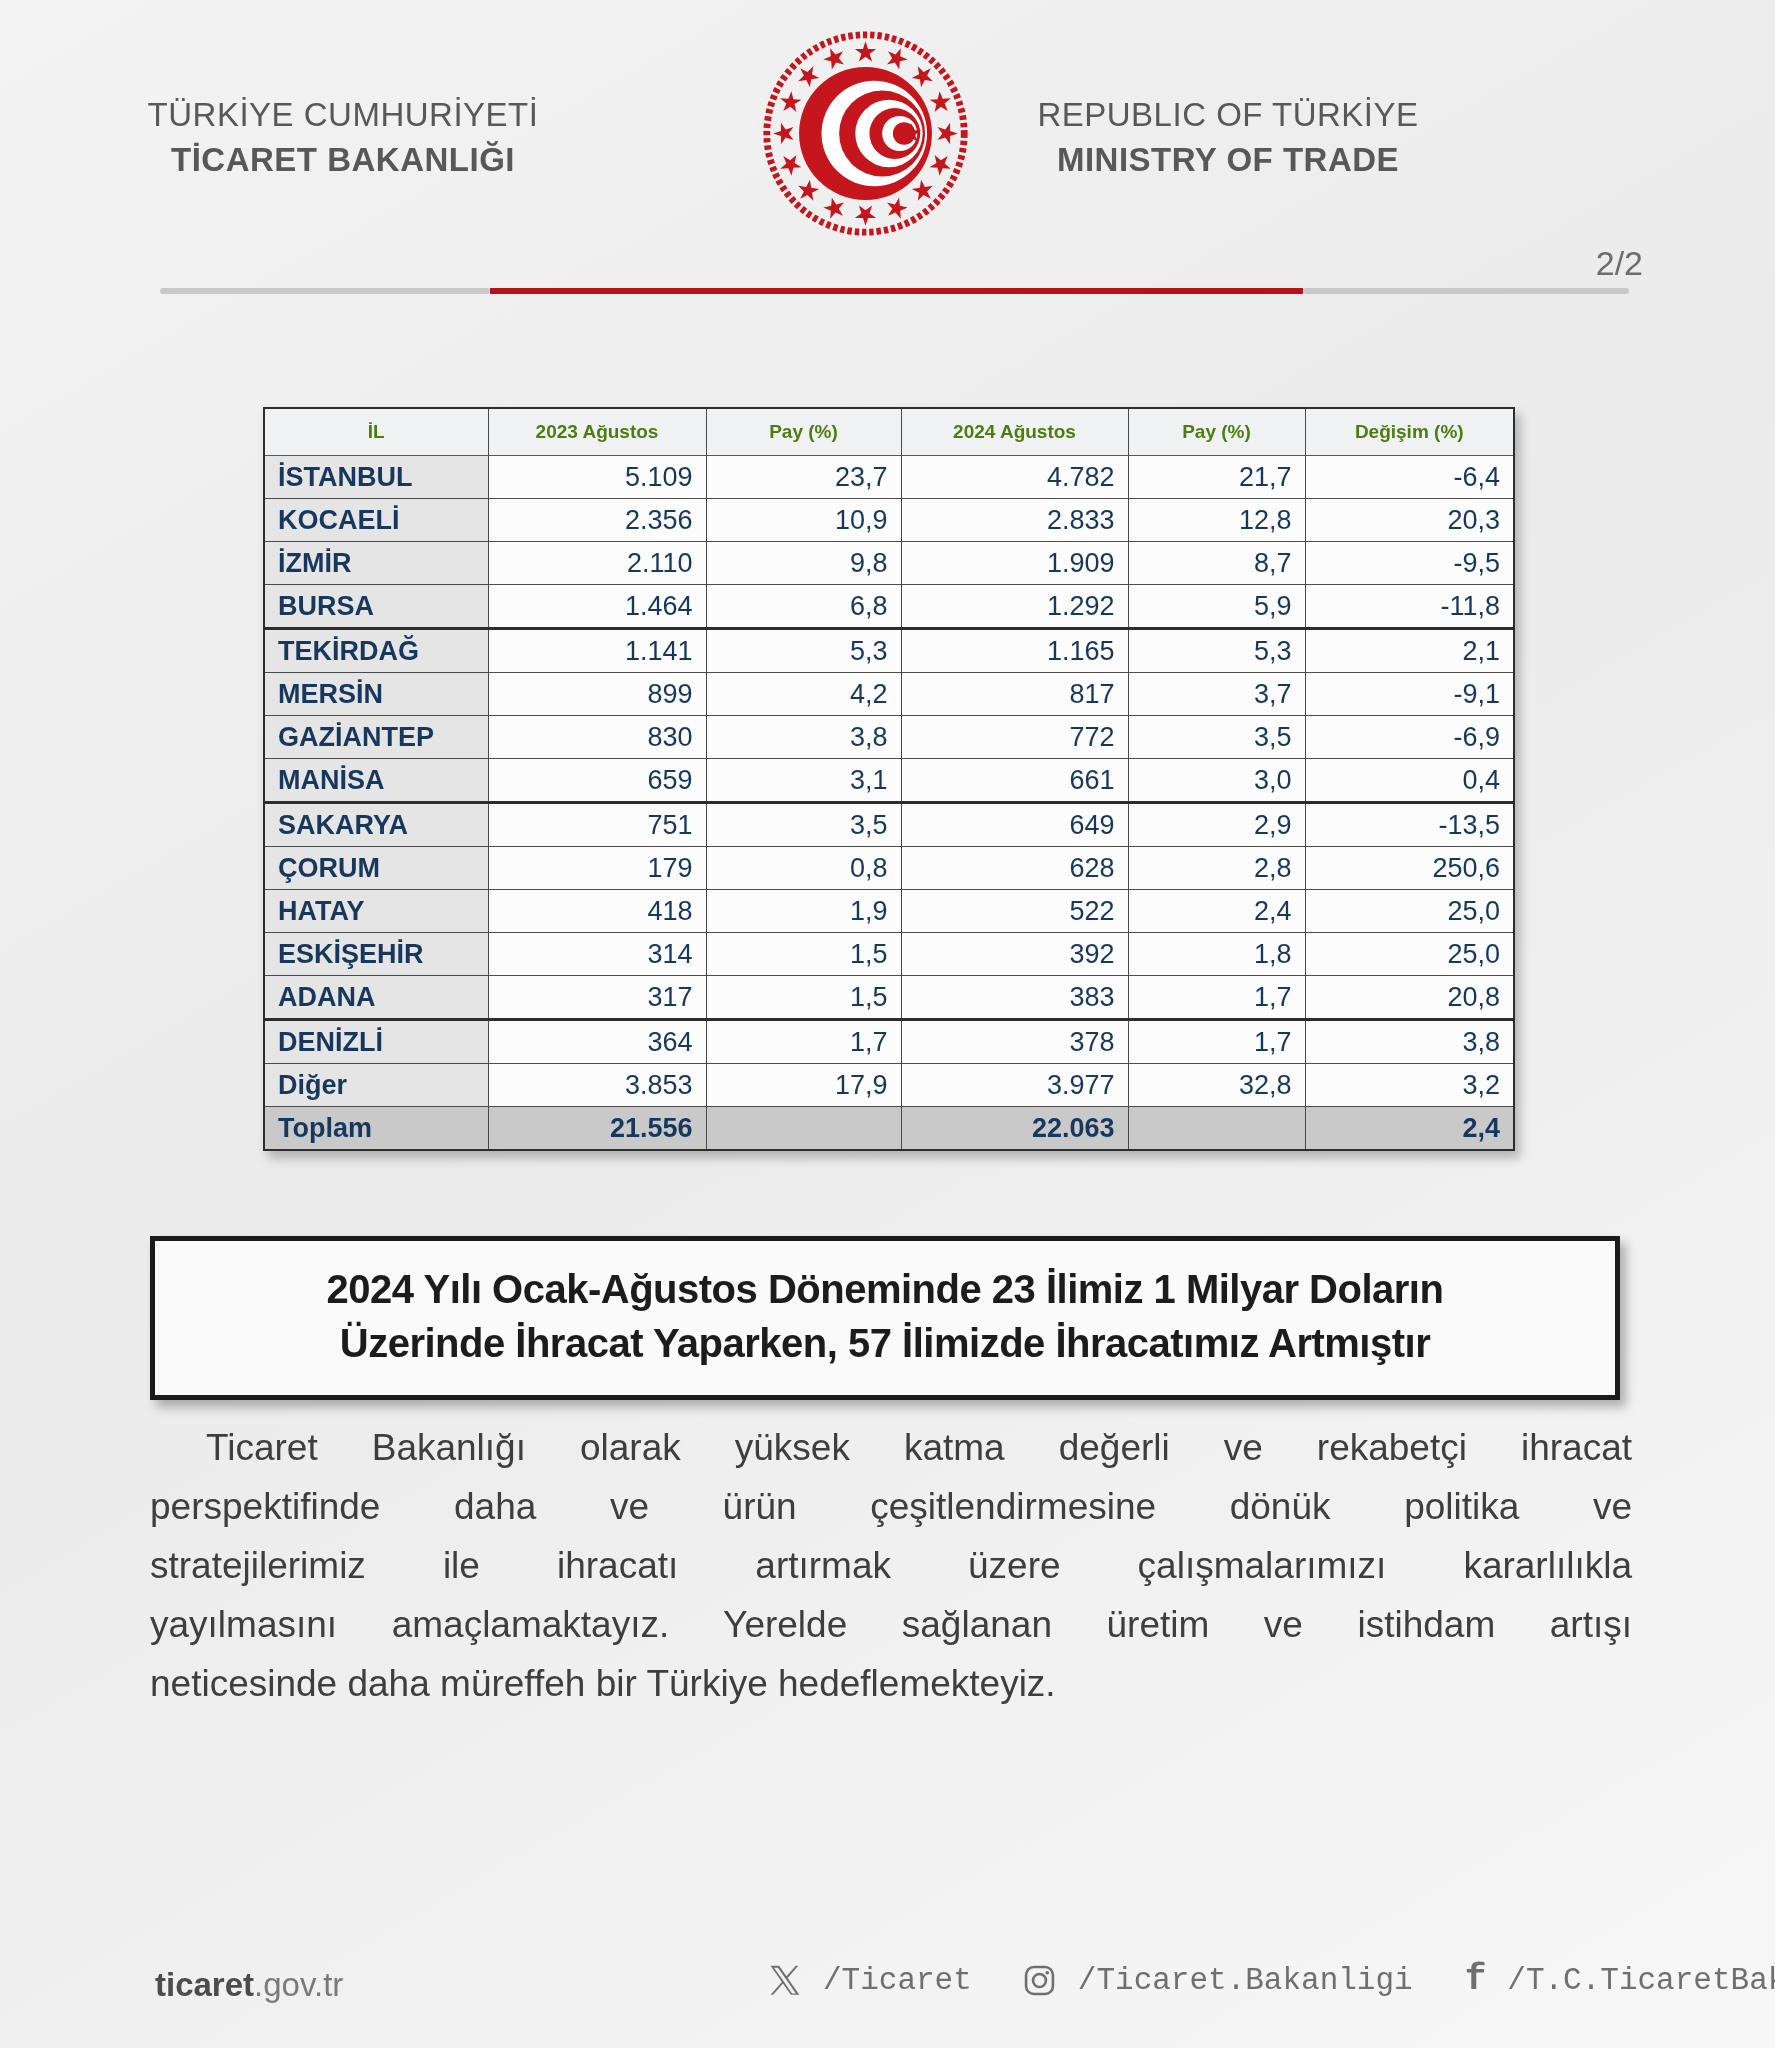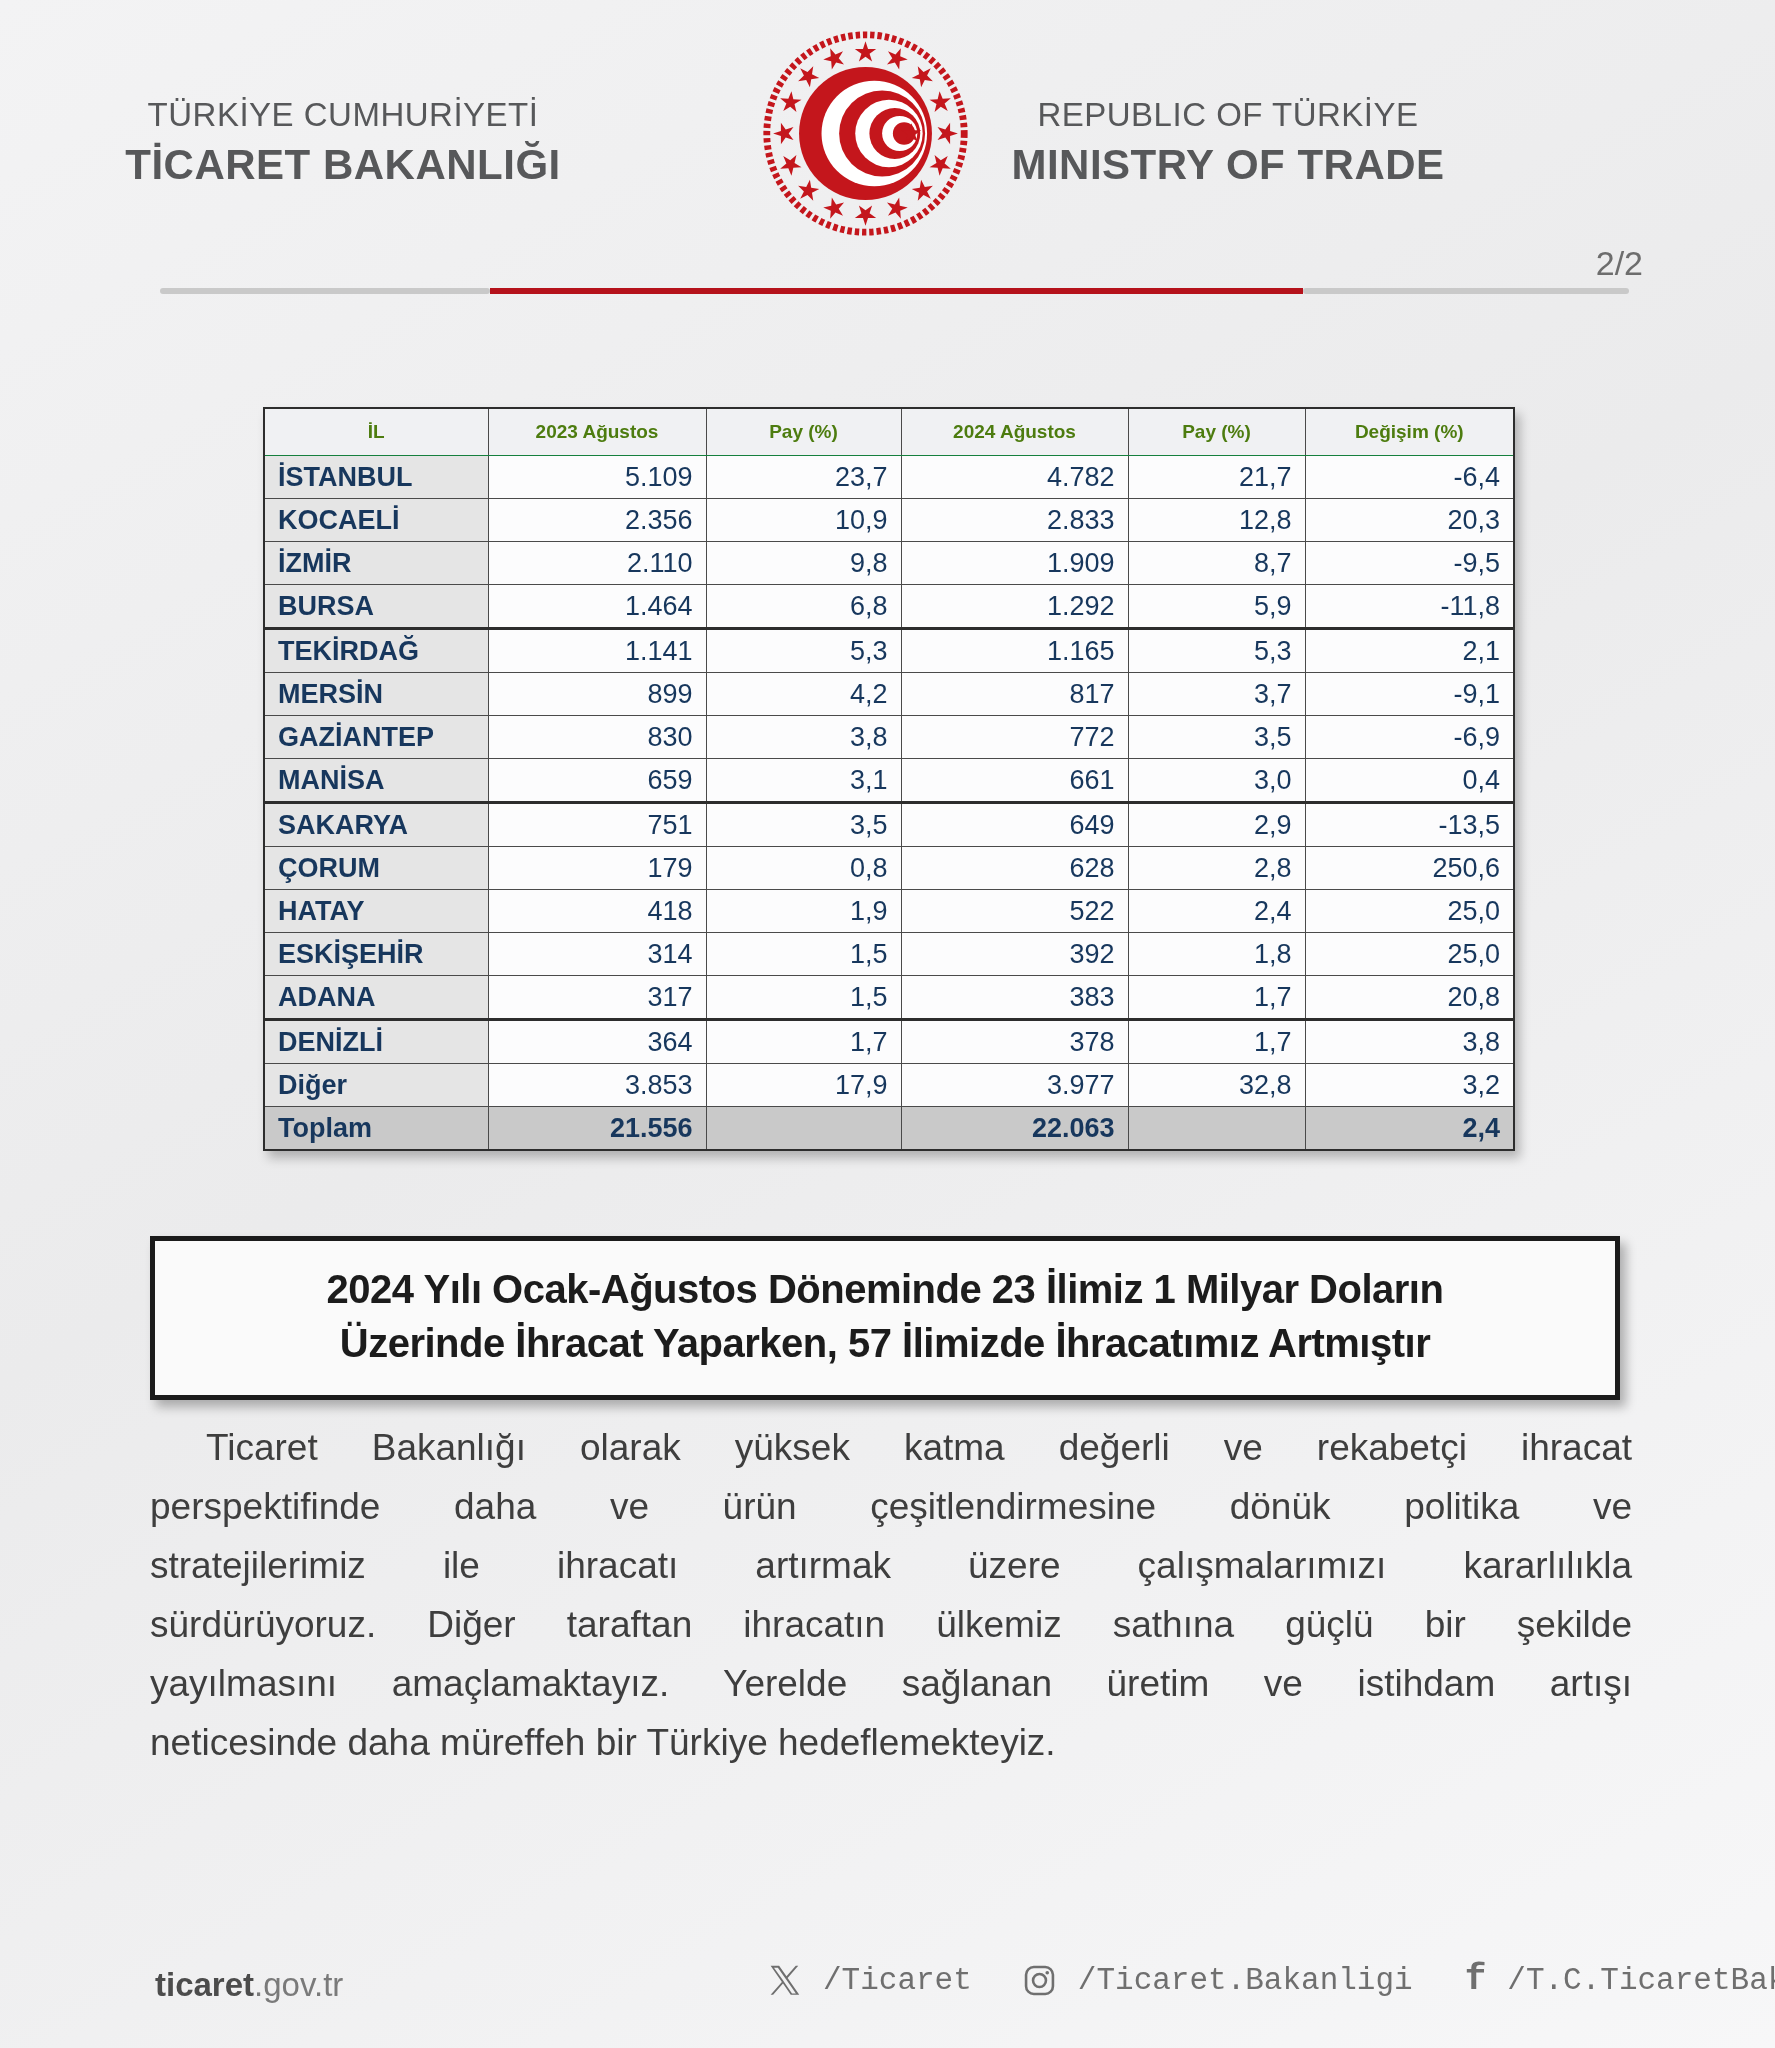--- a/index.html
+++ b/index.html
@@ -6,21 +6,21 @@
   .page{
     position:relative;width:1775px;height:2048px;overflow:hidden;
     background:linear-gradient(150deg,#f3f3f4 0%,#ebebec 45%,#f7f7f8 100%);
     font-family:"Liberation Sans",sans-serif;
   }
   
   .org{position:absolute;text-align:center;color:#57585a;}
   .org-left{left:118px;top:96px;width:450px;}
   .org-right{left:988px;top:96px;width:480px;}
   .org .l1{font-size:33px;letter-spacing:.5px;font-weight:400;}
-  .org .l2{font-size:42px;font-weight:700;letter-spacing:.5px;margin-top:7px;}
+  .org .l2{font-size:33px;font-weight:700;letter-spacing:.5px;margin-top:7px;}
   .logo{position:absolute;left:758px;top:26px;}
   .page-num{position:absolute;top:244px;right:132px;font-size:34px;color:#6d6d6d;}
   .divider{position:absolute;top:288px;height:6px;}
   .div-l{left:160px;width:330px;background:#c9c9c9;border-radius:3px;}
   .div-c{left:490px;width:813px;background:#b5121b;}
   .div-r{left:1303px;width:326px;background:#c9c9c9;border-radius:3px;}
   
   .table-wrap{position:absolute;left:263px;top:407px;}
   table{
     border-collapse:collapse;table-layout:fixed;width:1250px;
@@ -272,21 +272,20 @@
 
   <div class="headline-box">
     <div class="hl">2024 Yılı Ocak-Ağustos Döneminde 23 İlimiz 1 Milyar Doların</div>
     <div class="hl">Üzerinde İhracat Yaparken, 57 İlimizde İhracatımız Artmıştır</div>
   </div>
 
   <div class="paragraph">
     <div class="par-line first">Ticaret Bakanlığı olarak yüksek katma değerli ve rekabetçi ihracat</div>
     <div class="par-line">perspektifinde daha ve ürün çeşitlendirmesine dönük politika ve</div>
     <div class="par-line">stratejilerimiz ile ihracatı artırmak üzere çalışmalarımızı kararlılıkla</div>
-    <div class="par-line">sürdürüyoruz. Diğer taraftan ihracatın ülkemiz sathına güçlü bir şekilde</div>
     <div class="par-line">yayılmasını amaçlamaktayız. Yerelde sağlanan üretim ve istihdam artışı</div>
     <div class="par-line last">neticesinde daha müreffeh bir Türkiye hedeflemekteyiz.</div>
   </div>
 
   <div class="site"><span class="bold">ticaret</span><span>.gov.tr</span></div>
 
   <div class="socials">
     <div class="social-item">
       <span>
         <svg width="30" height="30" viewBox="0 0 24 24" fill="none">

